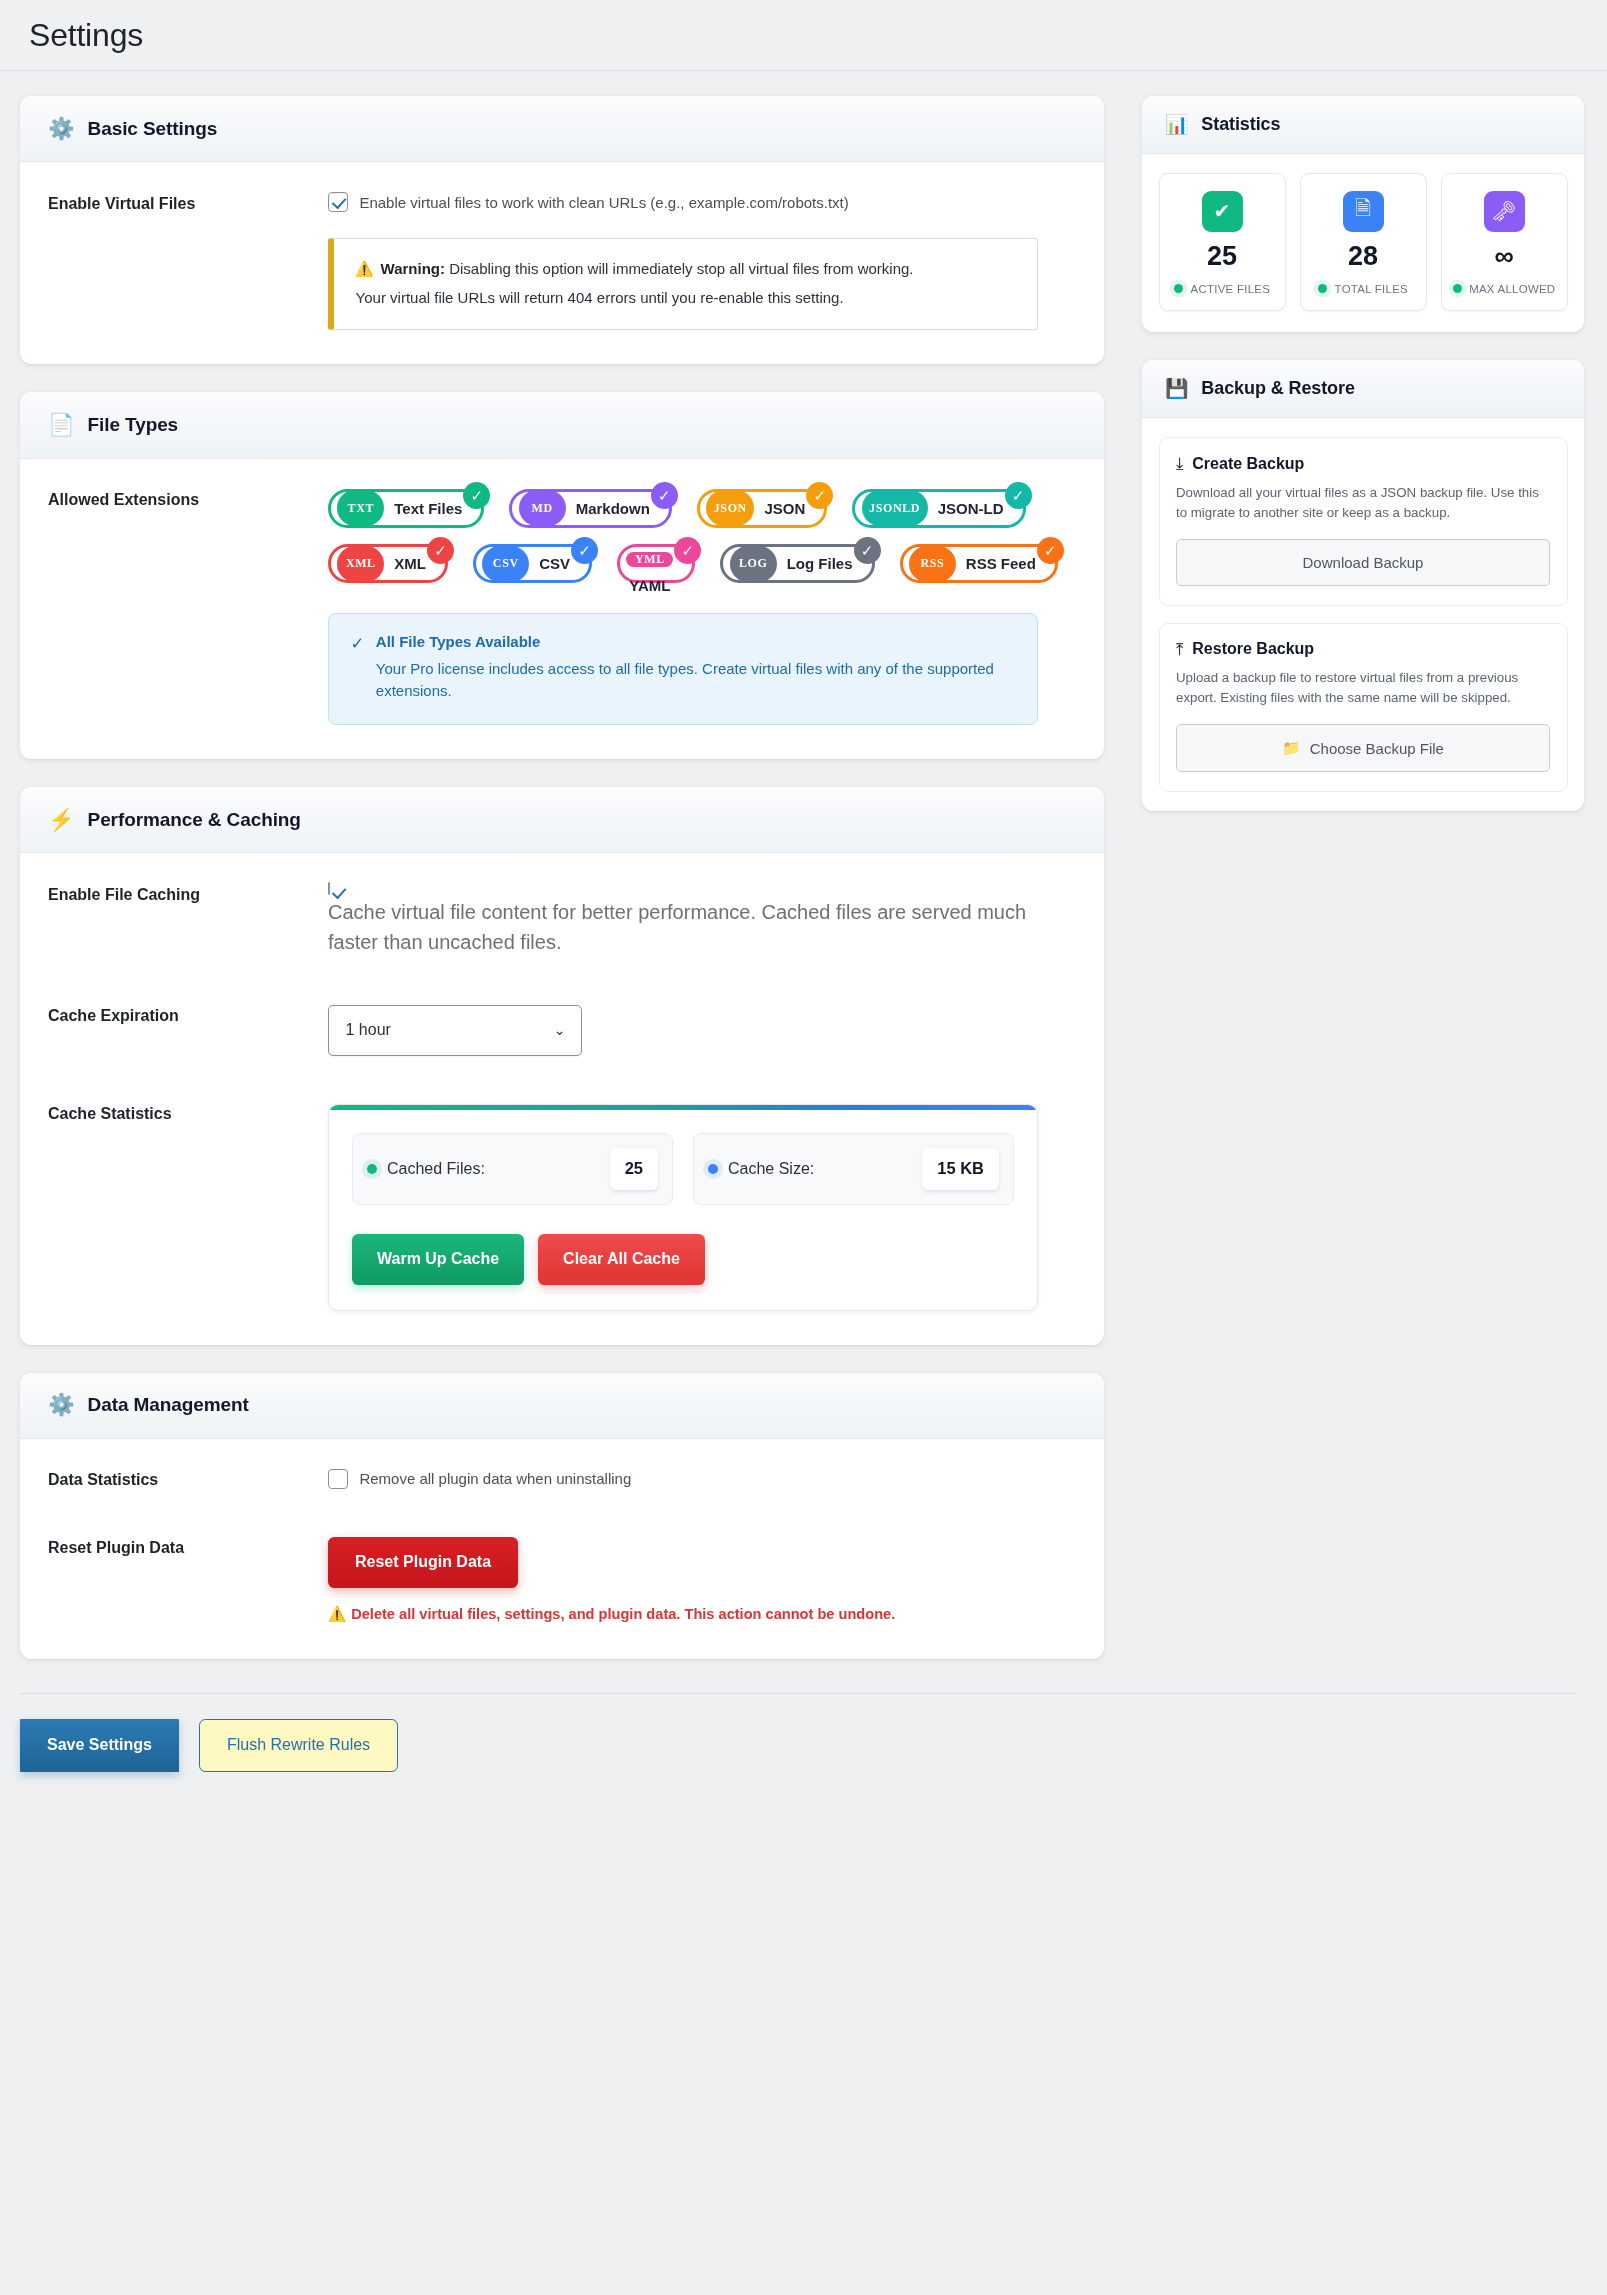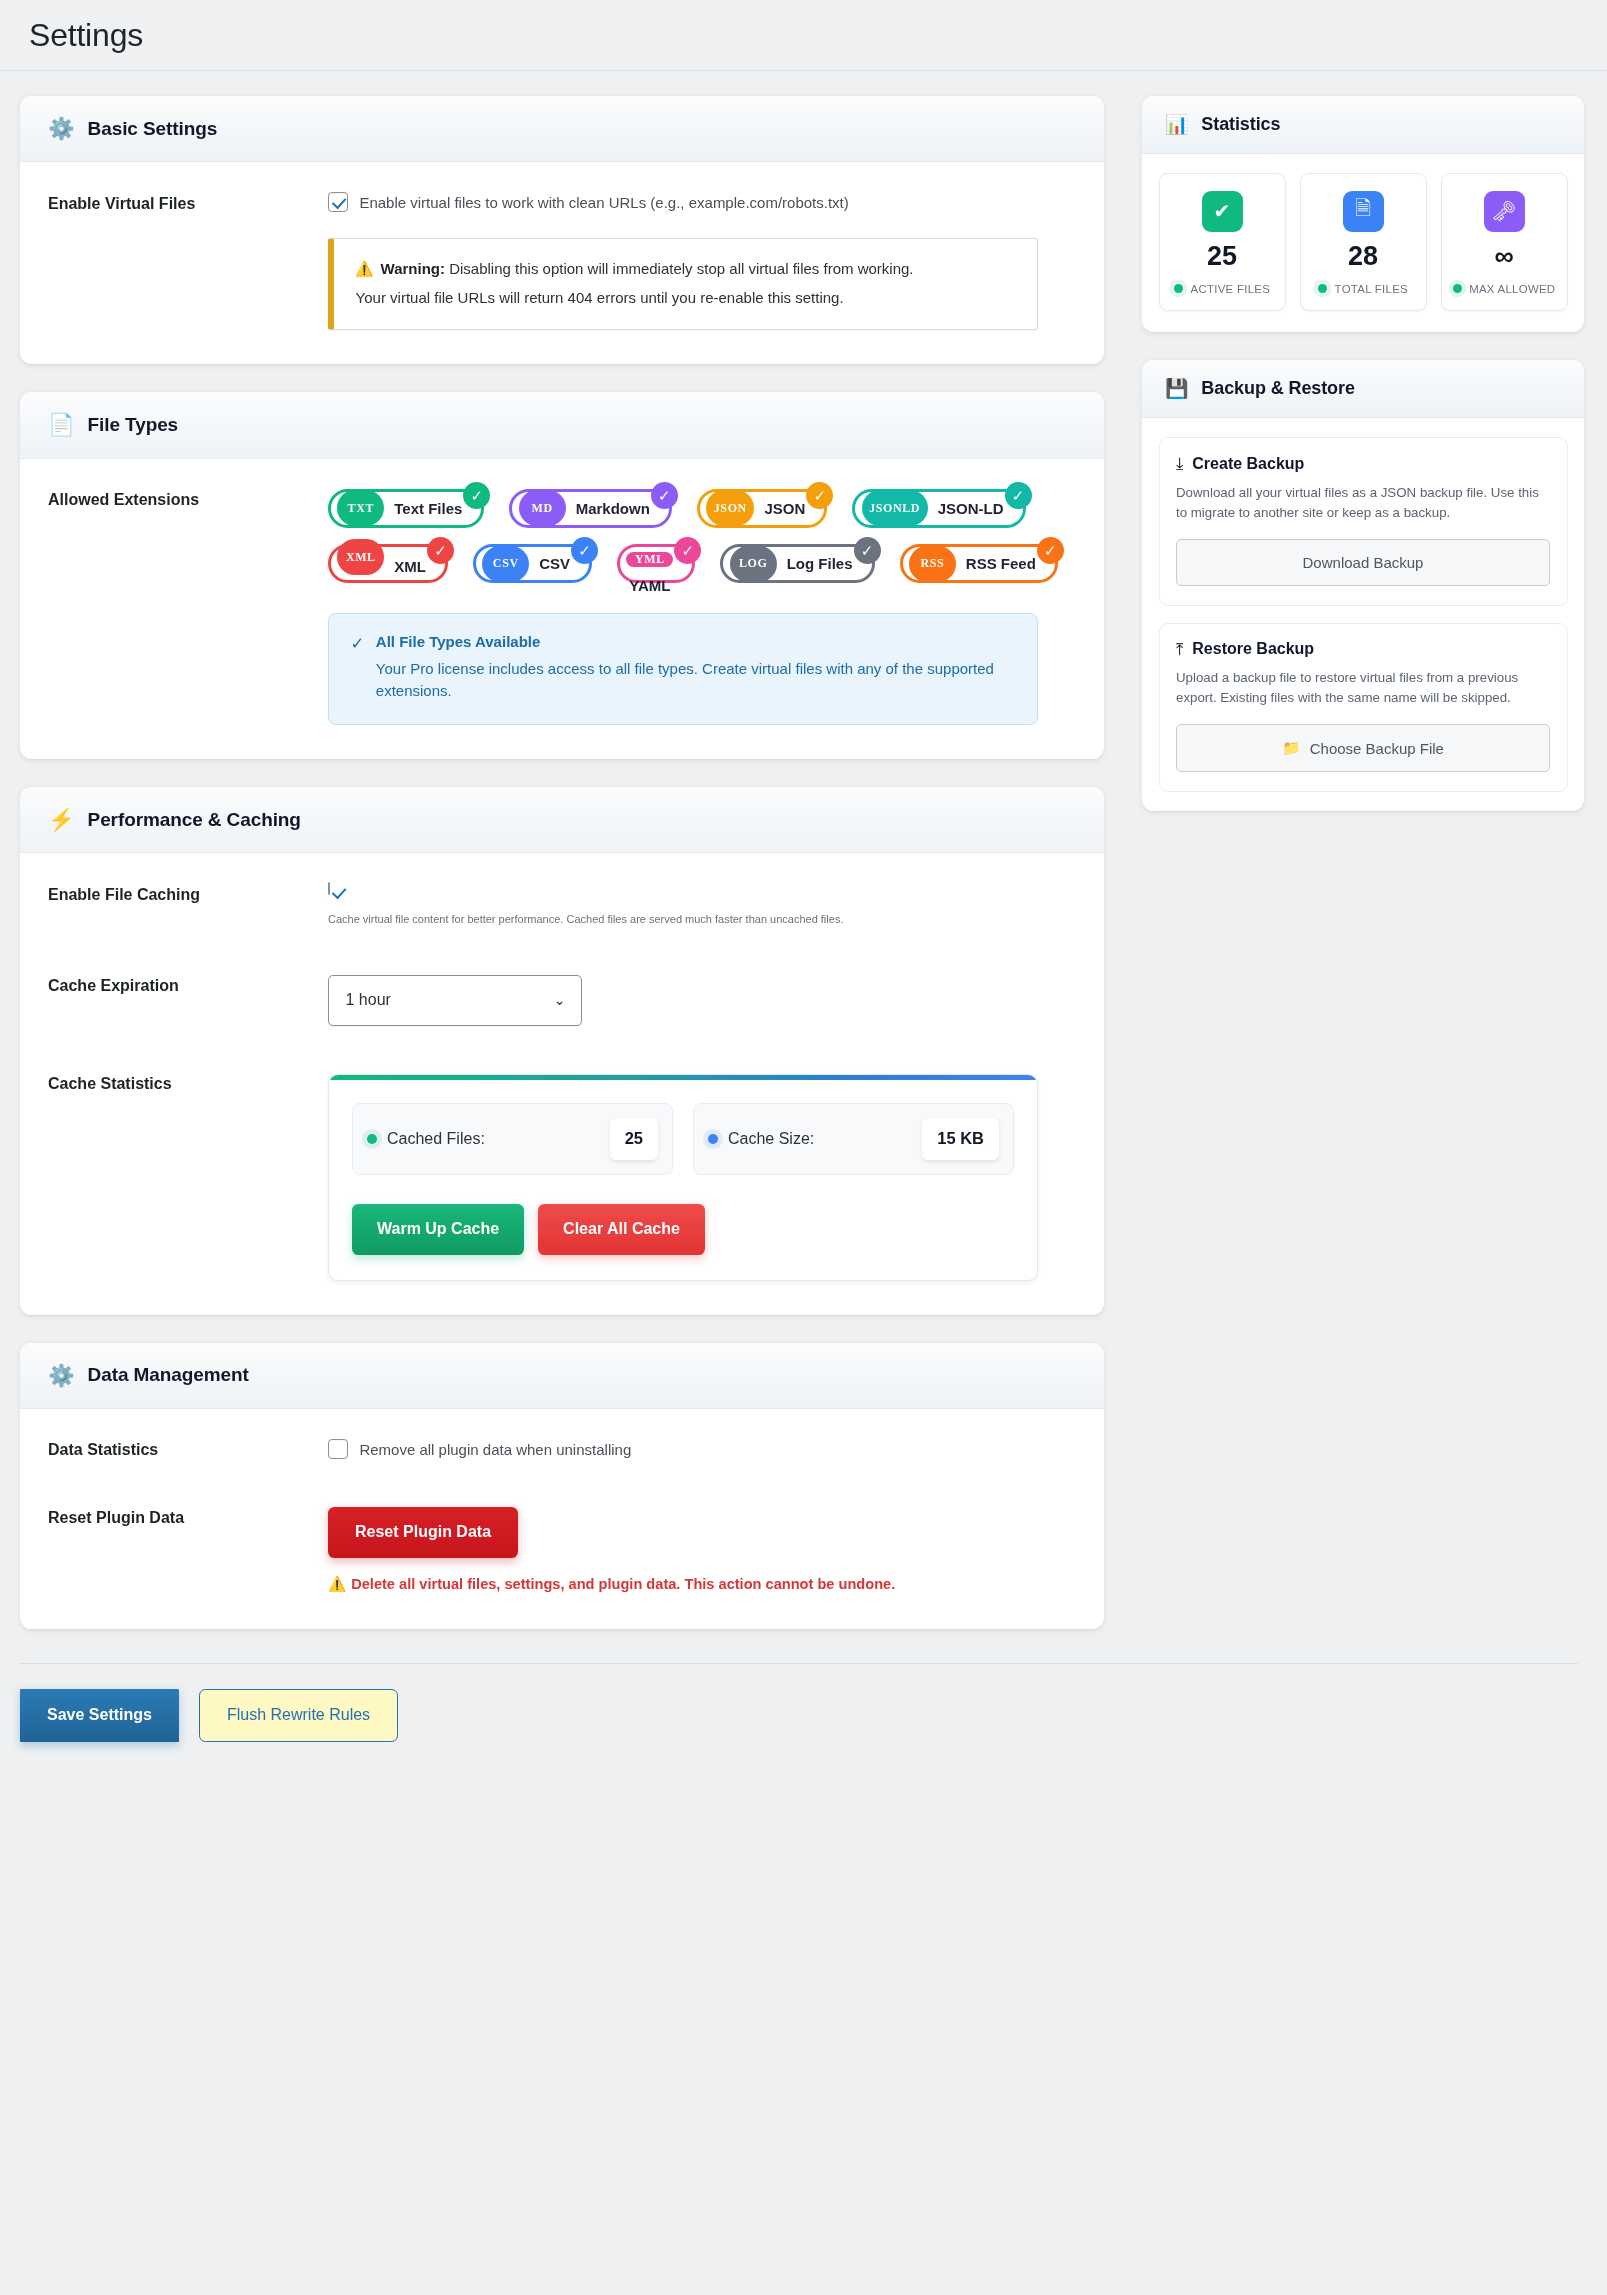--- a/index.html
+++ b/index.html
@@ -99,24 +99,24 @@
     transform: rotate(42deg);
   }
   .cbx-text {
     font-size: 15px;
     color: #4a5057;
     line-height: 1.35;
     padding-top: 0.6px;
   }
 
   .help-text {
-    font-size: 11px;
+    font-size: 20px;
     color: #6b7177;
     line-height: 1.48;
-    margin-top: 17px;
+    margin-top: 4px;
     max-width: 710px;
   }
 
   
   .warn-box {
     margin-top: 25px;
     max-width: 710px;
     background: #fff;
     border: 1.3px solid #d9dde1;
     border-left: 6.3px solid #dba617;
@@ -478,21 +478,21 @@
                 <div class="ftbadge" style="border-color: rgb(245, 158, 11);">
                   <span class="abbr" style="background: rgb(245, 158, 11);">JSON</span>
                   <span class="ftname">JSON</span>
                   <span class="tick" style="background: rgb(245, 158, 11);">✓</span>
                 </div>
                 <div class="ftbadge" style="border-color: rgb(20, 184, 166);">
                   <span class="abbr" style="background: rgb(20, 184, 166);">JSONLD</span>
                   <span class="ftname">JSON-LD</span>
                   <span class="tick" style="background: rgb(20, 184, 166);">✓</span>
                 </div>
-                <div class="ftbadge" style="border-color: rgb(239, 68, 68); align-items: flex-end;">
+                <div class="ftbadge" style="border-color: rgb(239, 68, 68);">
                   <span class="abbr" style="background: rgb(239, 68, 68);">XML</span>
                   <span class="ftname">XML</span>
                   <span class="tick" style="background: rgb(239, 68, 68);">✓</span>
                 </div>
                 <div class="ftbadge" style="border-color: rgb(59, 130, 246);">
                   <span class="abbr" style="background: rgb(59, 130, 246);">CSV</span>
                   <span class="ftname">CSV</span>
                   <span class="tick" style="background: rgb(59, 130, 246);">✓</span>
                 </div>
                 <div class="ftbadge" style="border-color: rgb(236, 72, 153); flex-direction: column;">

